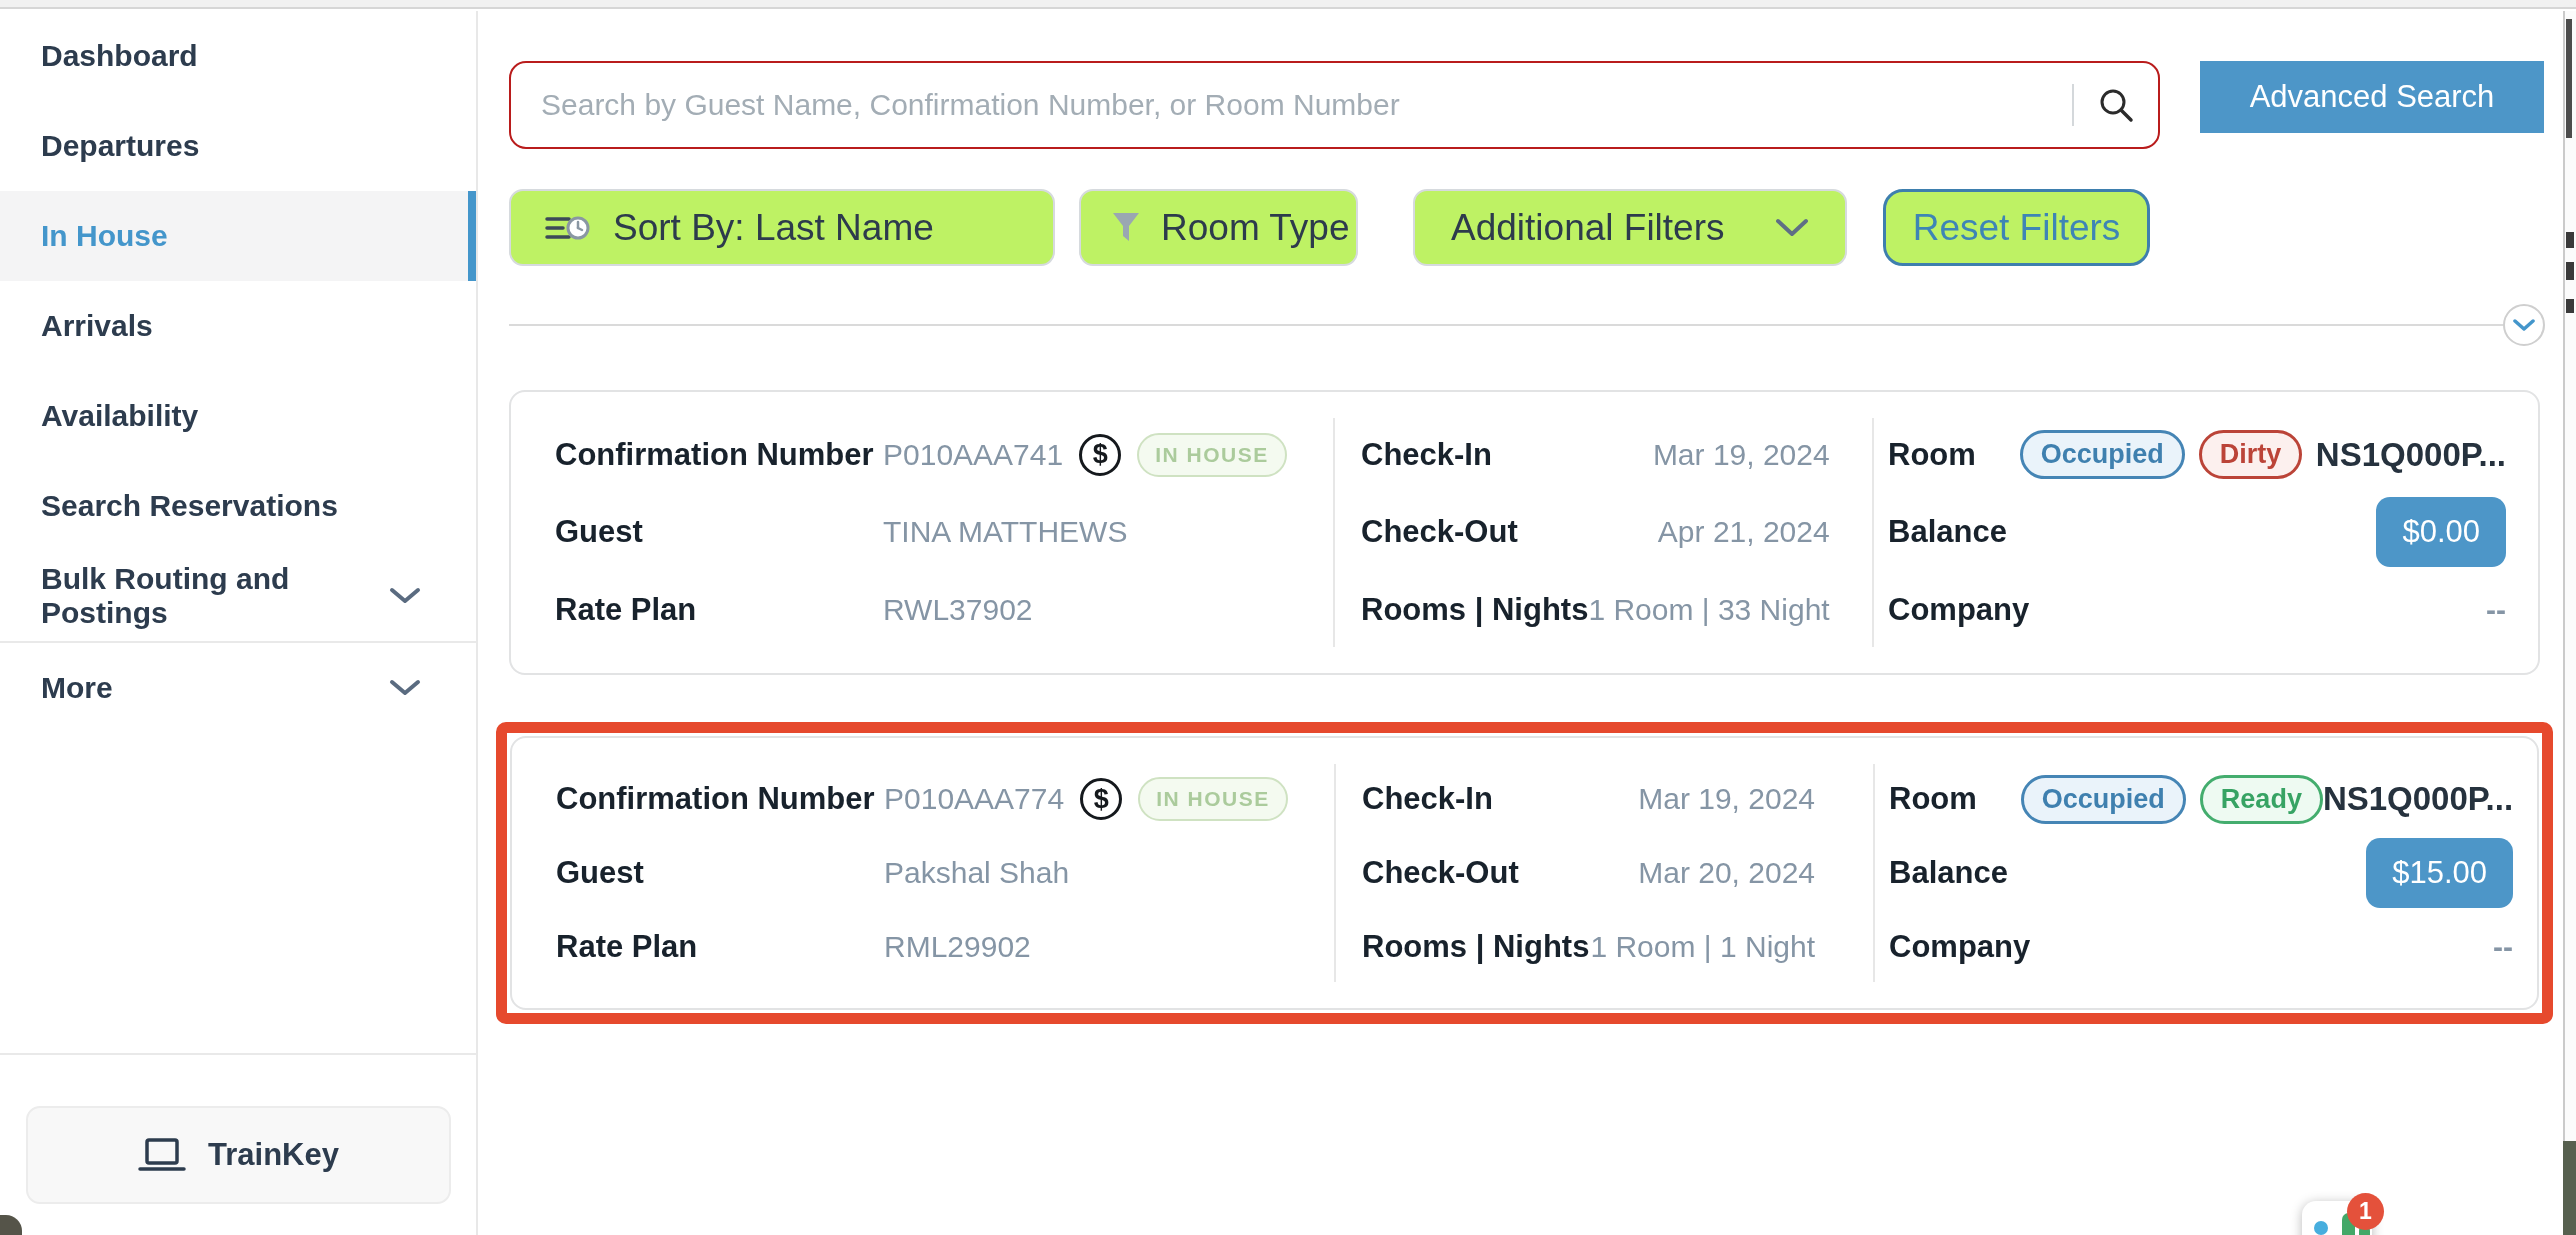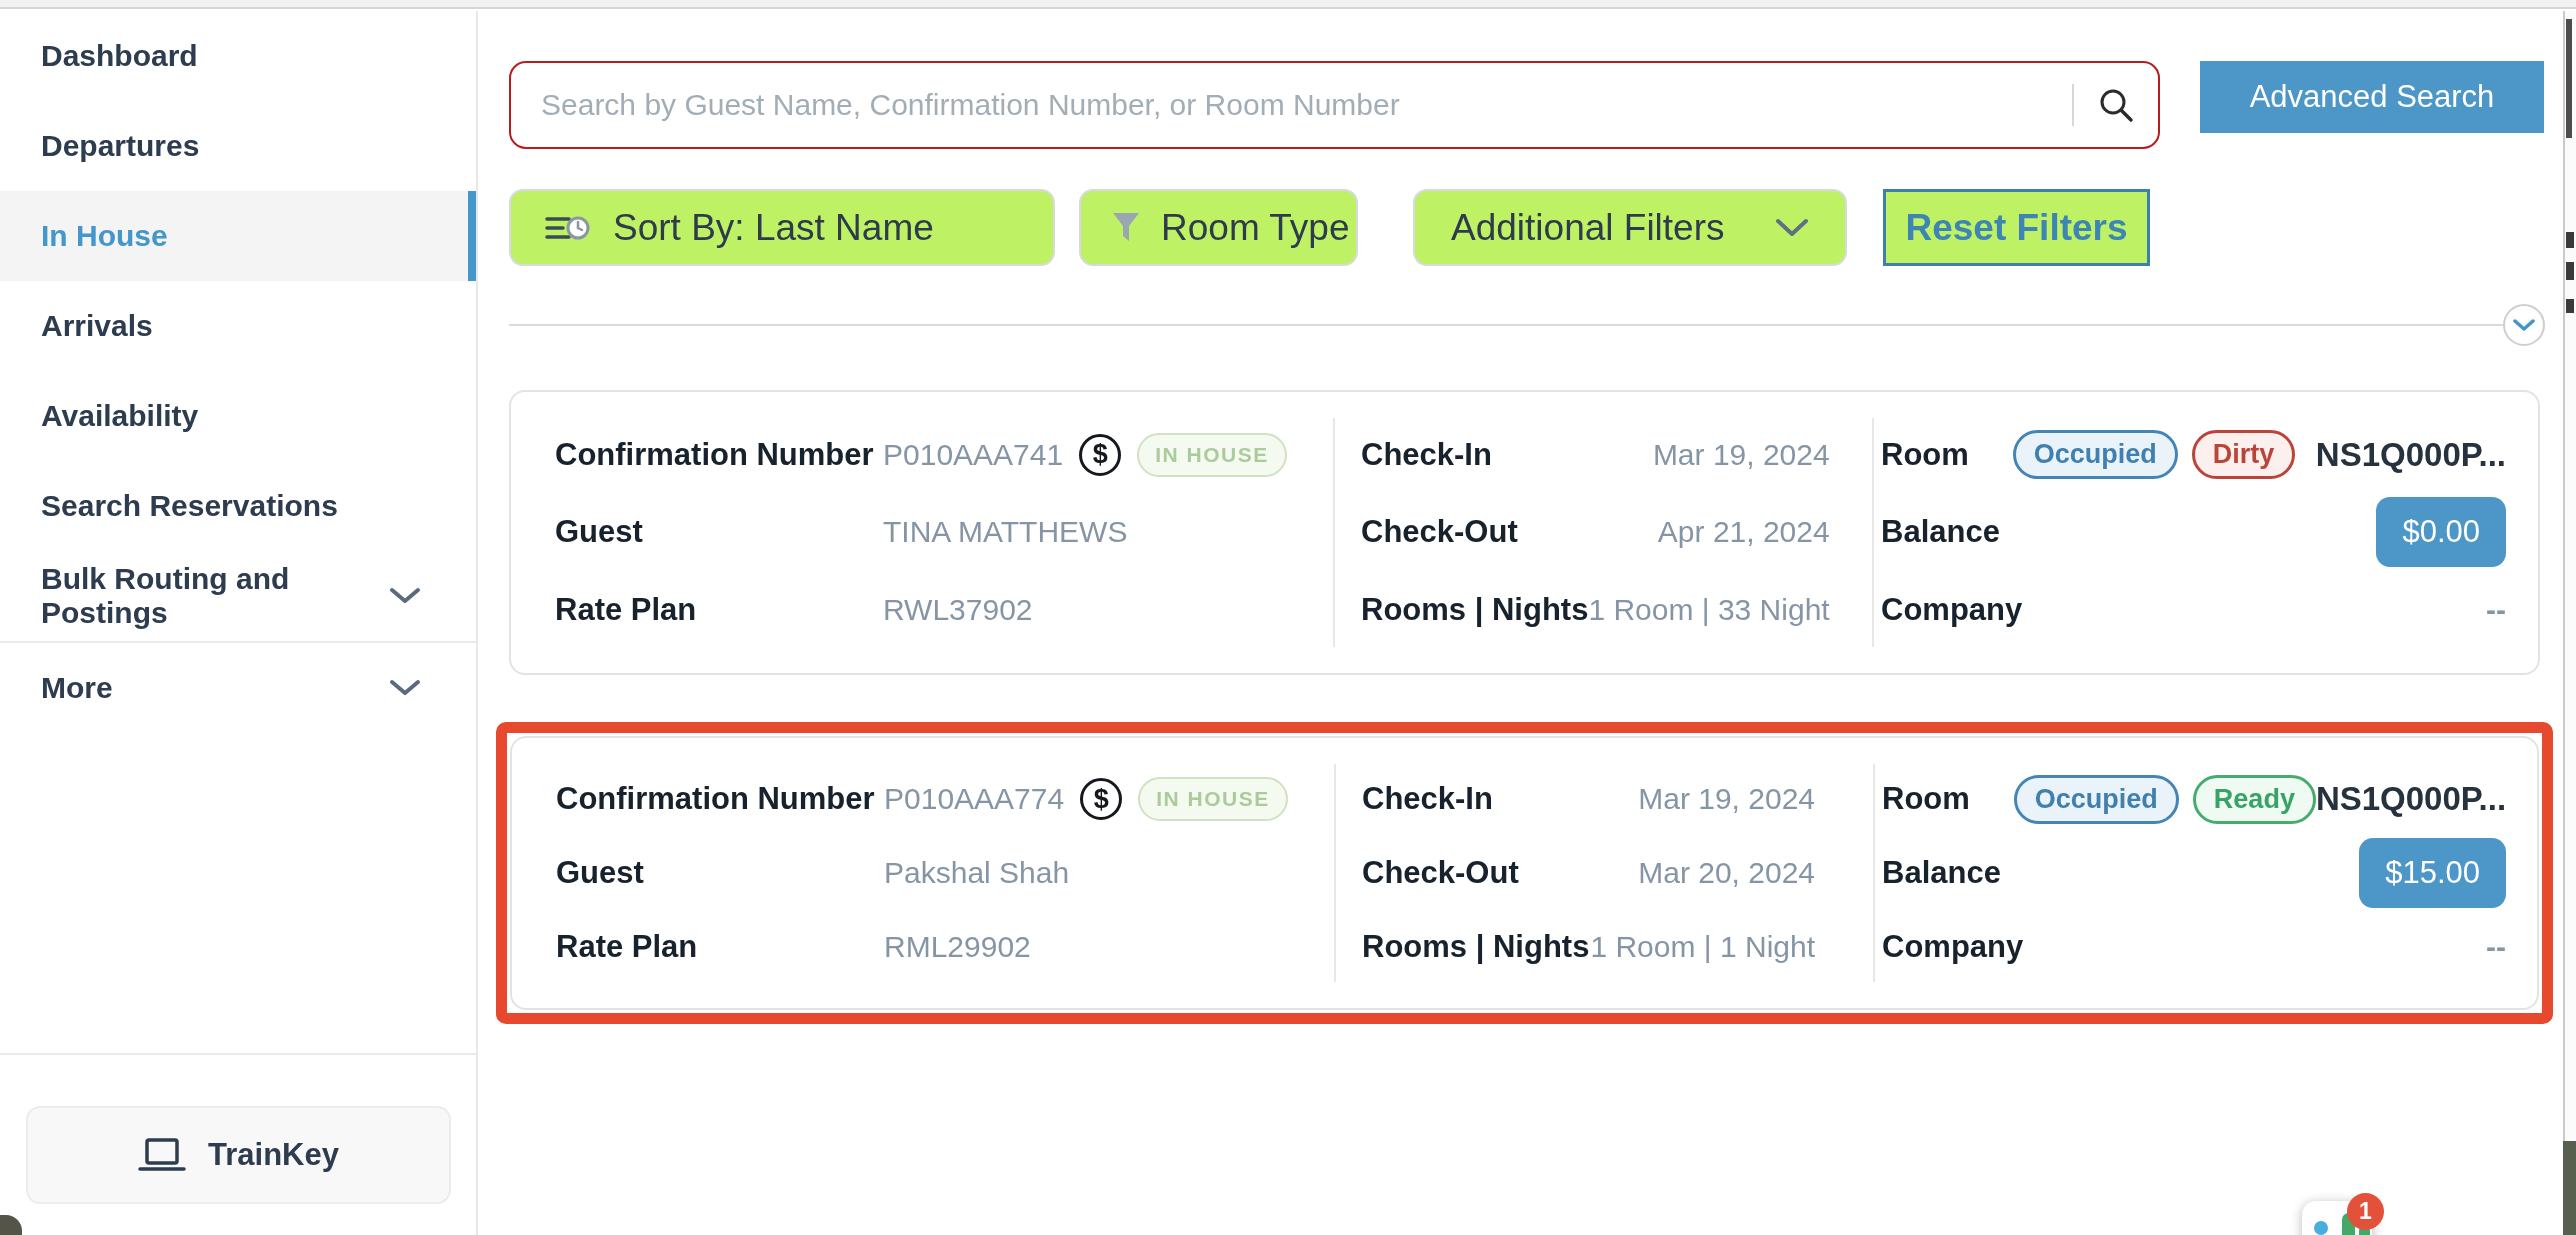--- a/index.html
+++ b/index.html
@@ -48,22 +48,22 @@
 
   
   .filter-btn { position:absolute; top:189px; height:77px; background:#bef264;
               border:2px solid #d6dade; border-radius:14px; display:flex;
               align-items:center; font-size:37px; color:#2d3b4c; cursor:pointer;
               font-family:"Liberation Sans", sans-serif; }
   .btn-sort { left:509px; width:546px; padding-left:34px; gap:22px; }
   .btn-roomtype { left:1079px; width:279px; padding-left:30px; gap:20px; }
   .btn-additional { left:1413px; width:434px; padding:0 36px;
               justify-content:space-between; }
-  .btn-reset { left:1883px; width:267px; border:3px solid #3e7fae; border-radius:0;
-              color:#3e85b5; font-weight:700; justify-content:center; }
+  .btn-reset { left:1883px; width:267px; border:3px solid #3e7fae; border-radius:20px;
+              color:#3e85b5; font-weight:400; justify-content:center; }
 
   
   .collapse-line { position:absolute; left:509px; top:324px; width:1995px; height:2px;
               background:#dadada; }
   .collapse-toggle { position:absolute; left:2503px; top:304px; width:42px; height:42px;
               border-radius:50%; border:2px solid #cfcfcf; background:#fff;
               display:flex; align-items:center; justify-content:center; cursor:pointer; }
 
   
   .card { background:#fff; border:2px solid #e2e3e4; border-radius:16px;
@@ -72,21 +72,21 @@
   .card-1 { position:absolute; left:509px; top:390px; width:2031px; height:285px; }
   .highlight-frame { position:absolute; left:496px; top:722px; width:2057px;
           height:302px; border:11px solid #e6492d; border-radius:10px; padding:3px;
           background:#fff; }
   .highlight-frame .card { width:100%; height:100%; }
   .vline { position:absolute; top:26px; bottom:26px; width:2px; background:#e7e7e7; }
   .vline-1 { left:822px; } .vline-2 { left:1361px; }
   .col { display:grid; grid-template-rows:1fr 1fr 1fr; align-items:center; }
   .col-left { padding:24px 4px 24px 36px;margin-left:8px; }
   .col-mid  { padding:24px 58px 24px 28px; }
-  .col-right{ padding:24px 32px 24px 9px; }
+  .col-right{ padding:24px 32px 24px 16px; }
   .row { display:flex; align-items:center; }
   .lbl { font-size:31px; font-weight:700; color:#18222c; white-space:nowrap; }
   .col-left .lbl { width:328px; flex-shrink:0; }
   .val { font-size:30px; font-weight:400; color:#8595a5; white-space:nowrap; }
   .col-mid .val, .right-val { margin-left:auto; }
   .dollar-icon { width:42px; height:42px; border:3px solid #15191d; border-radius:50%;
           display:flex; align-items:center; justify-content:center; font-size:27px;
           font-weight:700; color:#15191d; margin-left:16px; flex-shrink:0;
           background:#fff; cursor:pointer; }
   .inhouse-badge { margin-left:16px; border:2px solid #cfe2c2; color:#abcb9c;

